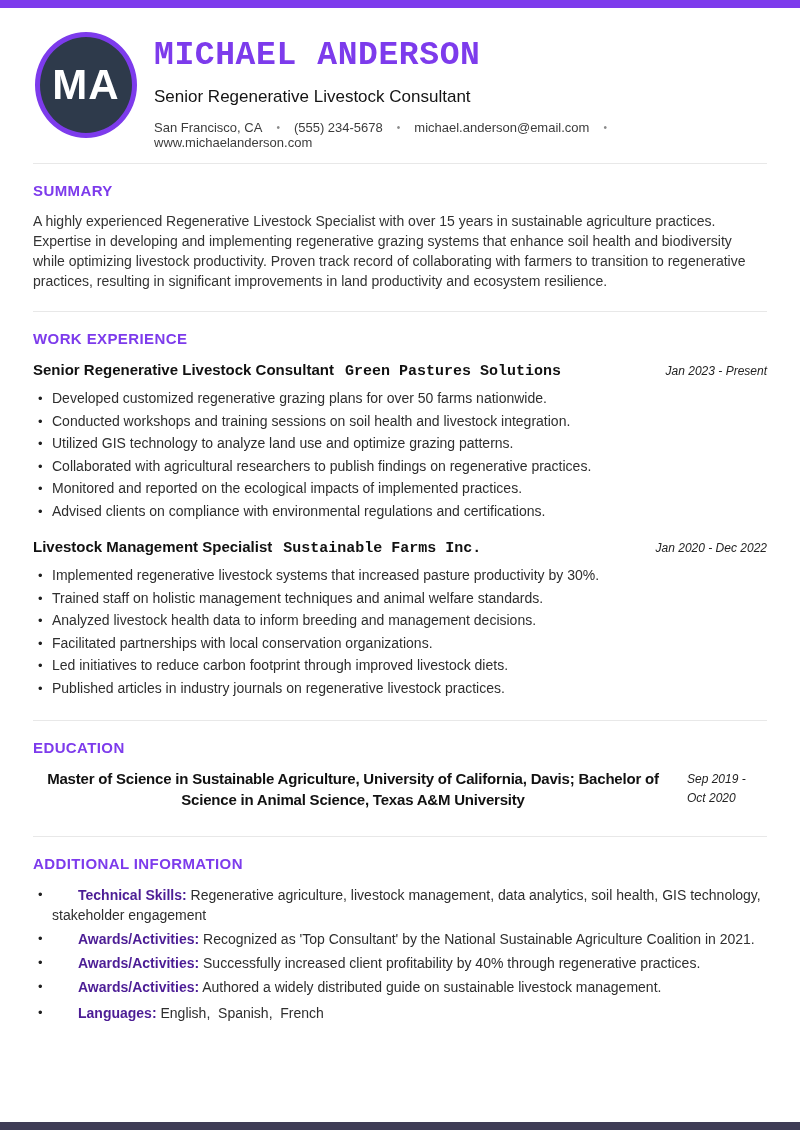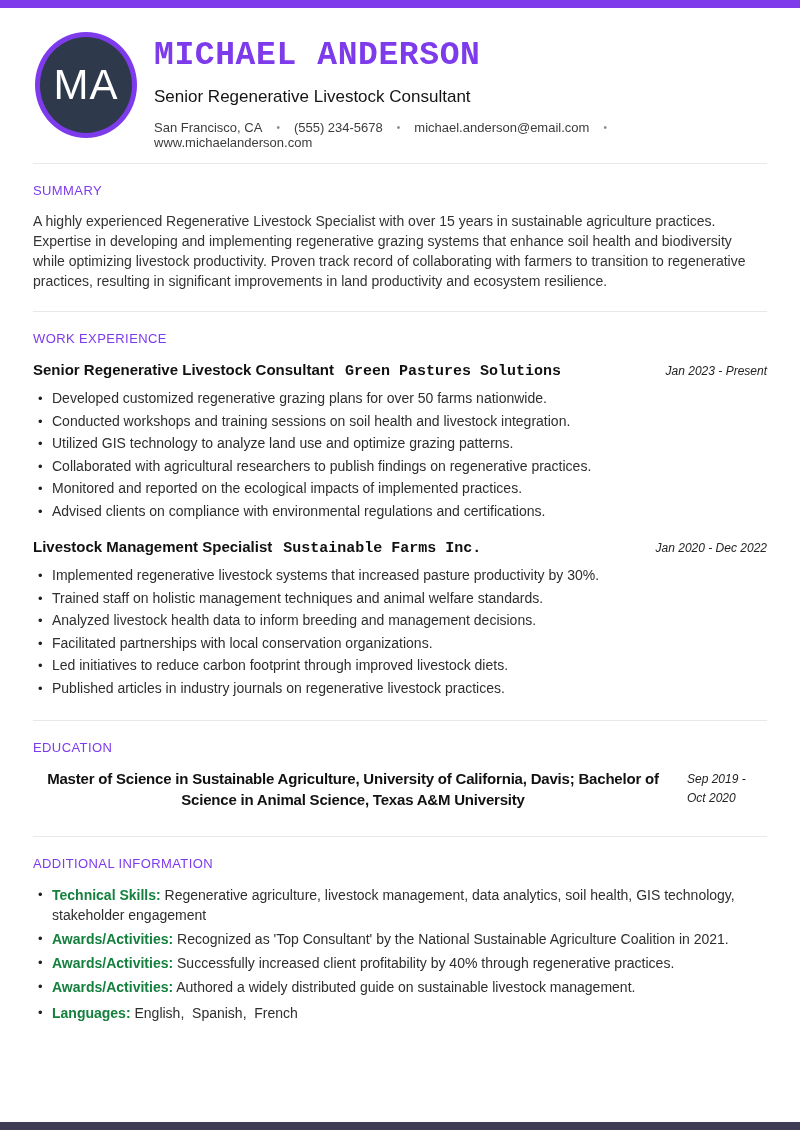--- a/index.html
+++ b/index.html
@@ -11,39 +11,39 @@
   .accent-bar-top { position:absolute; top:0; left:0; width:100%; height:8px; background:var(--accent,#7d3bec); }
   .accent-bar-bottom { position:absolute; bottom:0; left:0; width:100%; height:8px; background:var(--darkbar,#3f3d56); }
 
   
   .header { display:flex; align-items:flex-start; padding:32px 33px 0 35px; }
   .avatar {
     width:92px; height:96px; flex:0 0 auto;
     border:5px solid var(--accent,#7d3bec); border-radius:50%;
     background:var(--avatar,#2e3a4b); color:#ffffff;
     display:flex; align-items:center; justify-content:center;
-    font-size:42px; font-weight:400; letter-spacing:1px;
+    font-size:42px; font-weight:700; letter-spacing:1px;
   }
   .header-text { margin-left:17px; padding-top:6px; min-width:0; }
   .name {
     margin:0; font-size:33px; line-height:36px; font-weight:700;
     letter-spacing:0.6px; color:var(--accent,#7d3bec);font-family:Liberation Mono, monospace;
   }
   .job-headline { margin-top:13px; font-size:17px; font-weight:500; color:#141414; }
   .contact-row { margin-top:13px; font-size:13px; color:#3c3c3c; display:flex; align-items:center; flex-wrap:wrap; }
   .sep { margin:0 14px; color:#8a8a8a; font-size:10px; }
 
   .rule { border:none; border-top:1px solid var(--divider,#e8e8e8); margin:13px 33px 0; }
   .rule.r2 { margin-top:20px; }
   .rule.r3 { margin-top:22px; }
   .rule.r4 { margin-top:26px; }
 
   .section { padding:0 33px; }
   .section-heading {
-    margin:17px 0 0; font-size:13px; line-height:19px; font-weight:400;
+    margin:17px 0 0; font-size:15px; line-height:19px; font-weight:700;
     letter-spacing:0.4px; color:var(--accent,#7d3bec);
   }
   .summary-text { margin-top:11px; font-size:14px; line-height:20px; color:#333333; }
 
   .job { margin-top:13px; }
   .job + .job { margin-top:17px; }
   .job-header { display:flex; justify-content:space-between; align-items:baseline; }
   .job-titleline { font-size:15px; font-weight:700; color:#111111; }
   .jcompany { margin-left:11px;font-family:Liberation Mono, monospace; }
   .jdates, .edu-dates { font-style:italic; font-size:12px; color:#222222; white-space:nowrap; }
@@ -53,21 +53,21 @@
   .dot { flex:0 0 14px; width:14px; color:#1f1f1f; font-size:13px; }
   .btext { flex:1; min-width:0; }
 
   .edu-row { display:flex; margin-top:11px; }
   .degree { flex:1; padding-right:14px; font-size:15px; line-height:21px; font-weight:700; color:#111111; letter-spacing:-0.2px;text-align:center; }
   .edu-dates { flex:0 0 80px; white-space:normal; line-height:19px; padding-top:2px; }
 
   .addl-list { margin-top:12px; padding-left:5px; }
   .addl-list .li { margin-bottom:4px; line-height:20px; }
   .addl-list .li.last { margin-top:6px; }
-  .label { font-weight:700; color:#15803d; }
+  .label { font-weight:700; color:#4c1d95;margin-left:26px; }
   .ivalue { white-space:pre-wrap; }
 </style>
 </head>
 <body>
 
 <div class="page">
   <div class="accent-bar-top"></div>
 
   <div class="header">
     <div class="avatar">

